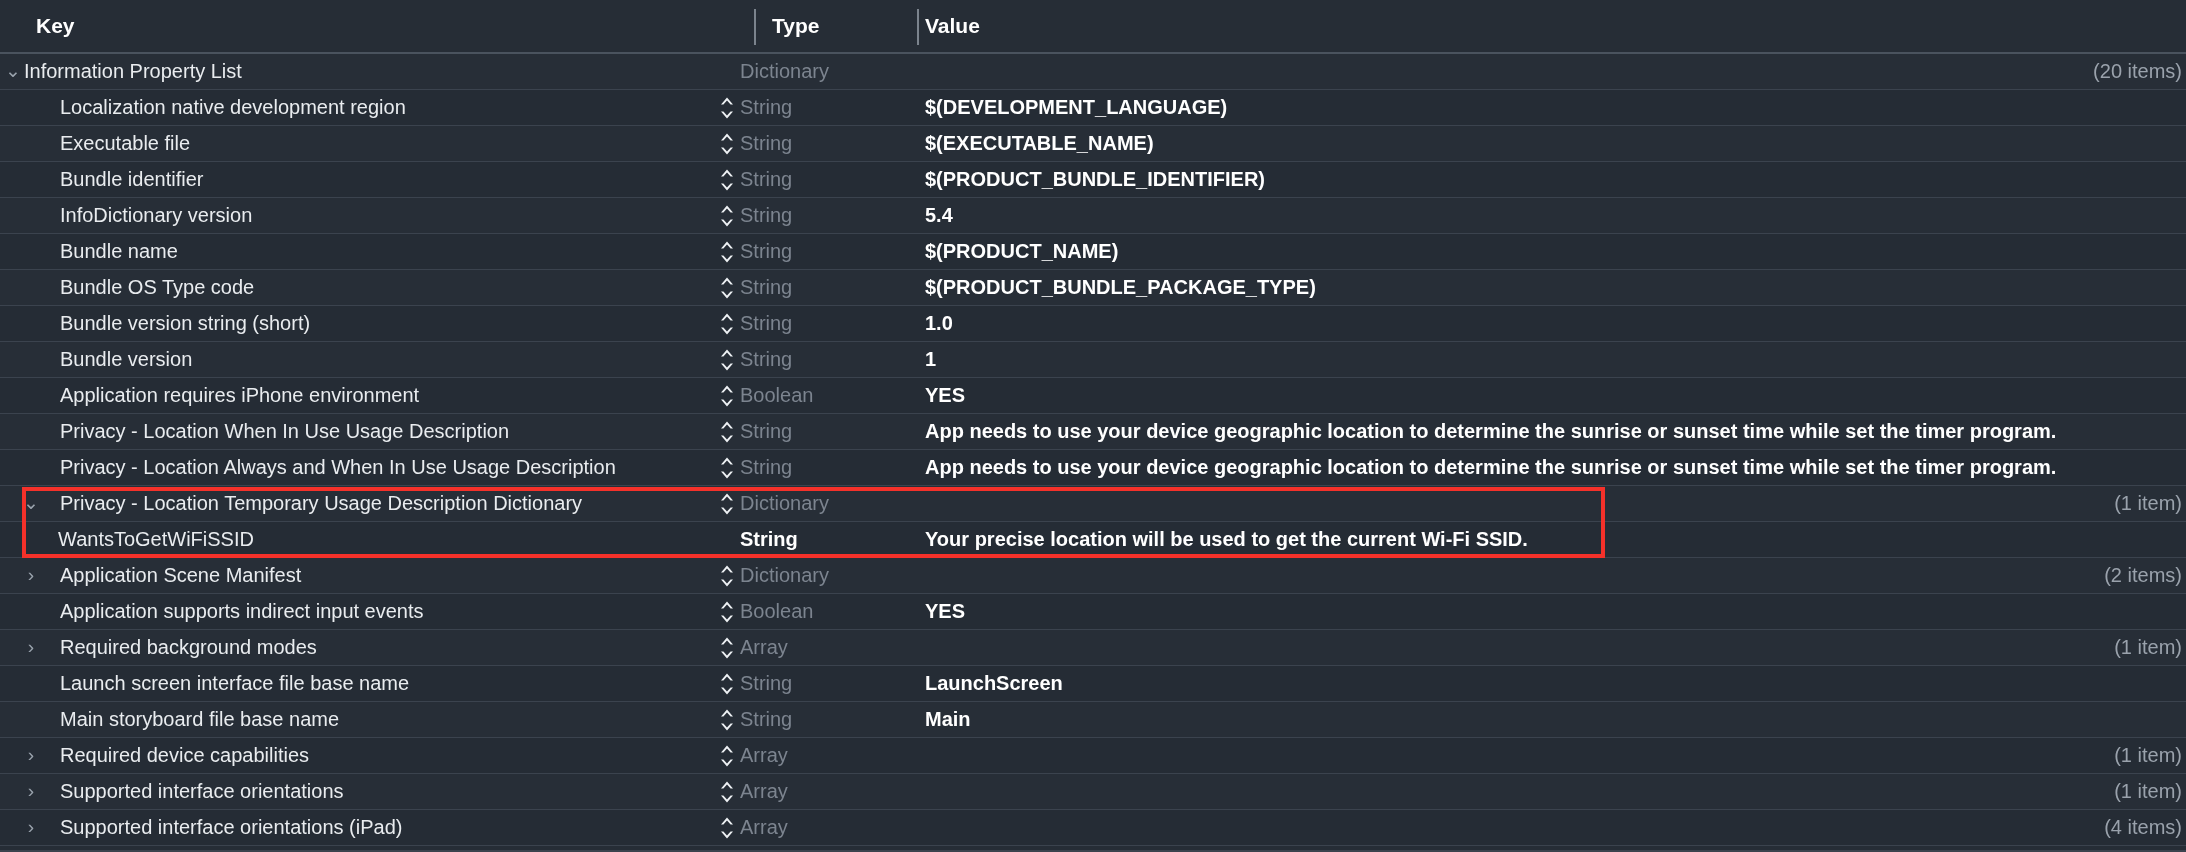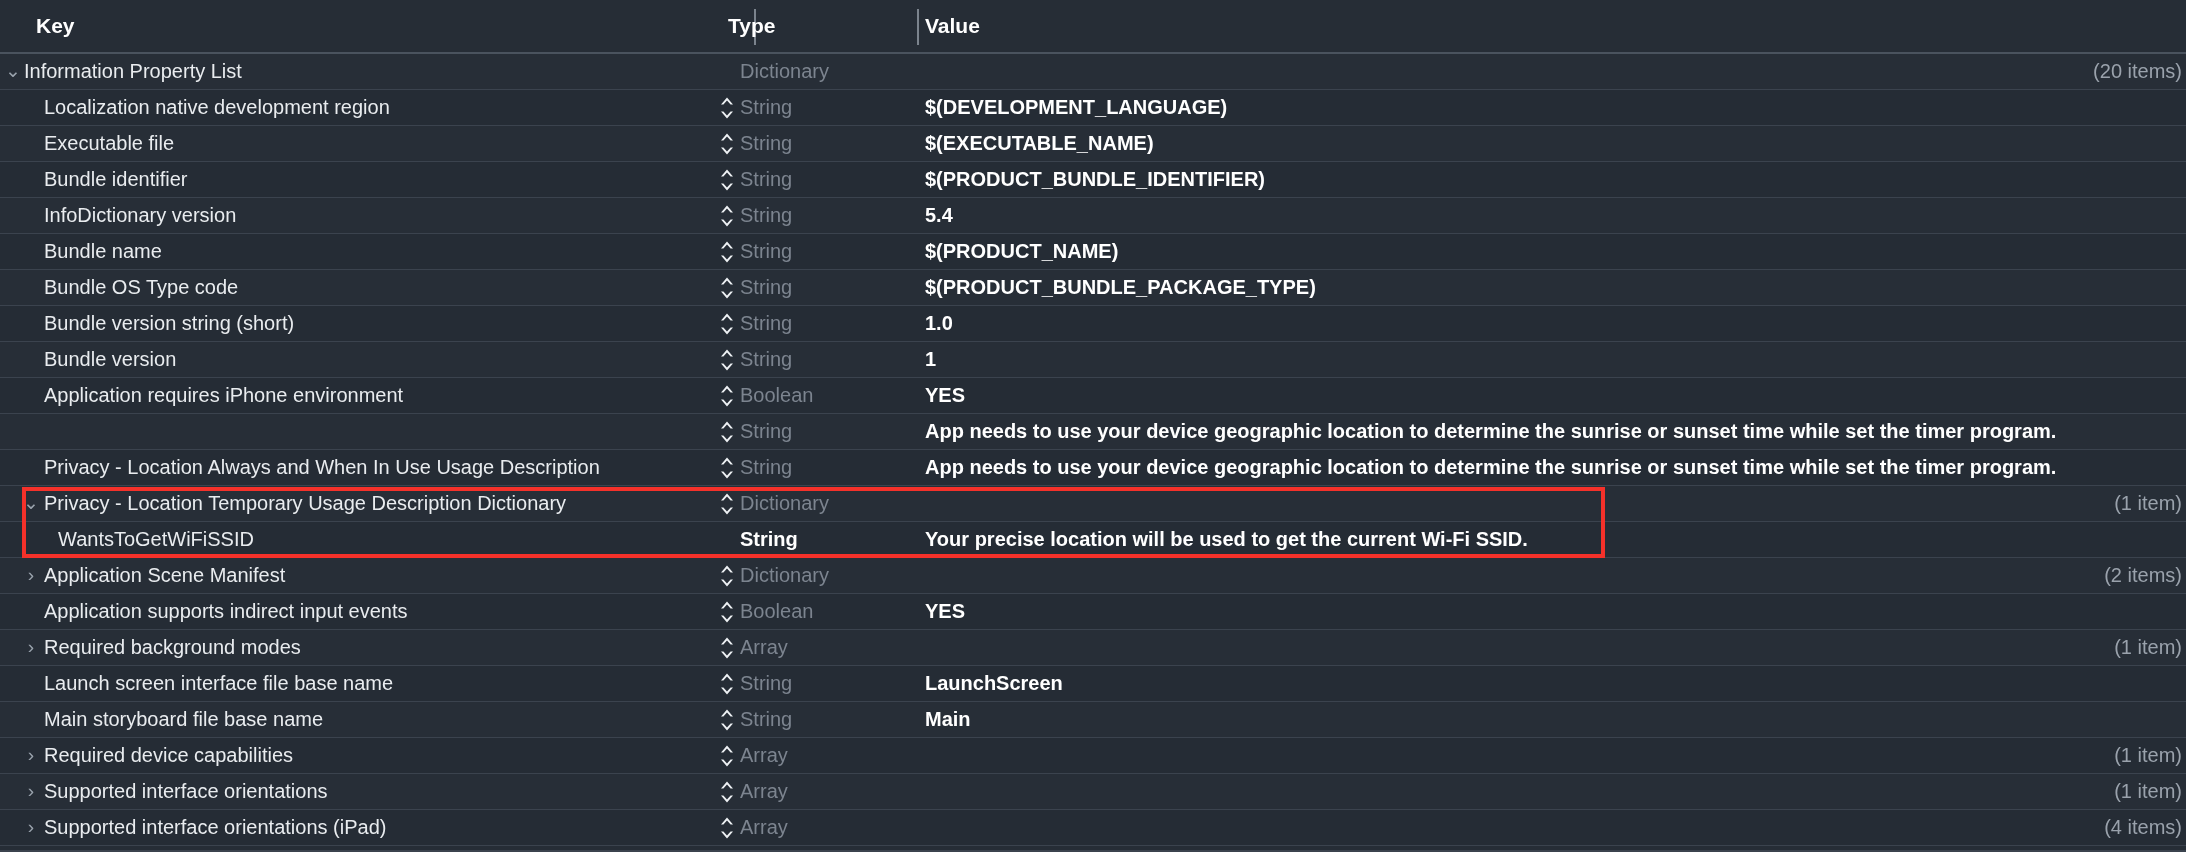--- a/index.html
+++ b/index.html
@@ -36,21 +36,21 @@
     position: absolute;
     top: 0;
     height: 52px;
     line-height: 52px;
     font-size: 21px;
     font-weight: 700;
     color: #ffffff;
     white-space: nowrap;
   }
   .th-key   { left: 36px; }
-  .th-type  { left: 728px; padding-left: 0; }
+  .th-type  { left: 772px; padding-left: 0; }
   .th-value { left: 925px; }
   .th-divider {
     position: absolute;
     top: 9px;
     width: 2px;
     height: 36px;
     background: #7b838d;
   }
   .div-type  { left: 754px; }
   .div-value { left: 917px; }
@@ -95,21 +95,21 @@
     text-align: center;
     color: #9aa3ad;
     font-size: 19px;
     font-weight: 500;
     user-select: none;
   }
 
   
   .lvl0 .key-text { margin-left: 24px; }
   .lvl0 .disclosure { left: 2px; }
-  .lvl1 .key-text { margin-left: 44px; text-align: center; }
+  .lvl1 .key-text { margin-left: 60px; text-align: center; }
   .lvl1 .disclosure { left: 20px; }
   .lvl2 .key-text { margin-left: 58px; }
 
   .cell-stepper {
     left: 714px;
     width: 26px;
     height: 35px;
     top: 0;
   }
   .stepper-ico {
@@ -273,20 +273,21 @@
         <div class="cell cell-stepper">
           <svg class="stepper-ico" width="20" height="24" viewBox="0 0 20 24" aria-hidden="true">
             <path d="M10 1.5 L16 8.5 L13.6 8.5 L10 4.4 L6.4 8.5 L4 8.5 Z" fill="#eef1f4"></path>
             <path d="M10 22.5 L4 15.5 L6.4 15.5 L10 19.6 L13.6 15.5 L16 15.5 Z" fill="#eef1f4"></path>
           </svg>
         </div>
         <div class="cell cell-type">Boolean</div>
         <div class="cell cell-value strong">YES</div>
       </div>
       <div class="row lvl1">
+        <div class="cell cell-key"><span class="key-text">Privacy - Location When In Use Usage Description</span></div>
         <div class="cell cell-stepper">
           <svg class="stepper-ico" width="20" height="24" viewBox="0 0 20 24" aria-hidden="true">
             <path d="M10 1.5 L16 8.5 L13.6 8.5 L10 4.4 L6.4 8.5 L4 8.5 Z" fill="#eef1f4"></path>
             <path d="M10 22.5 L4 15.5 L6.4 15.5 L10 19.6 L13.6 15.5 L16 15.5 Z" fill="#eef1f4"></path>
           </svg>
         </div>
         <div class="cell cell-type">String</div>
         <div class="cell cell-value strong">App needs to use your device geographic location to determine the sunrise or sunset time while set the timer program.</div>
       </div>
       <div class="row lvl1">

